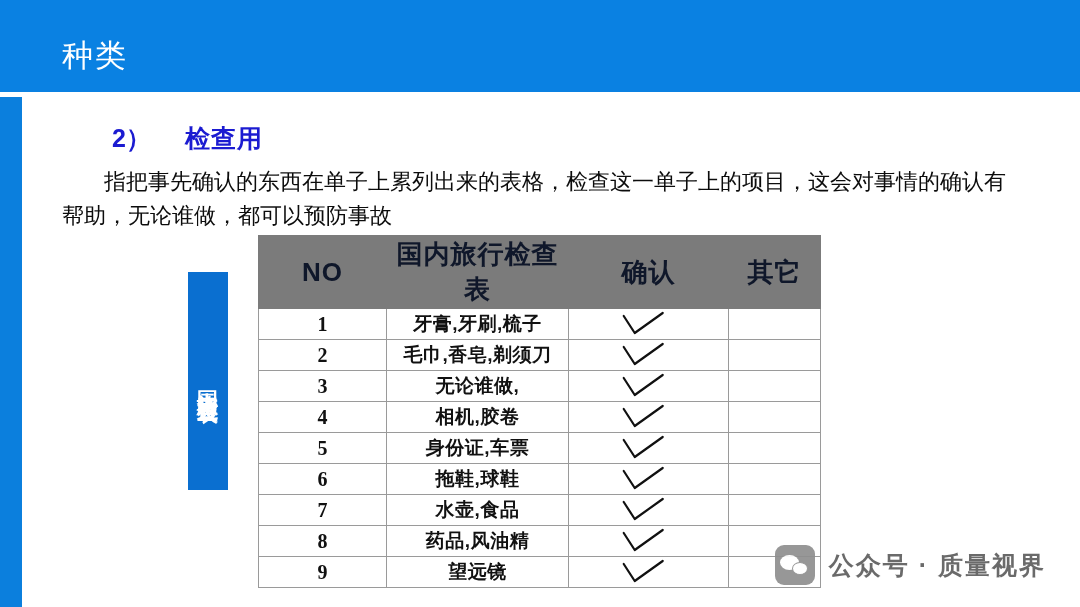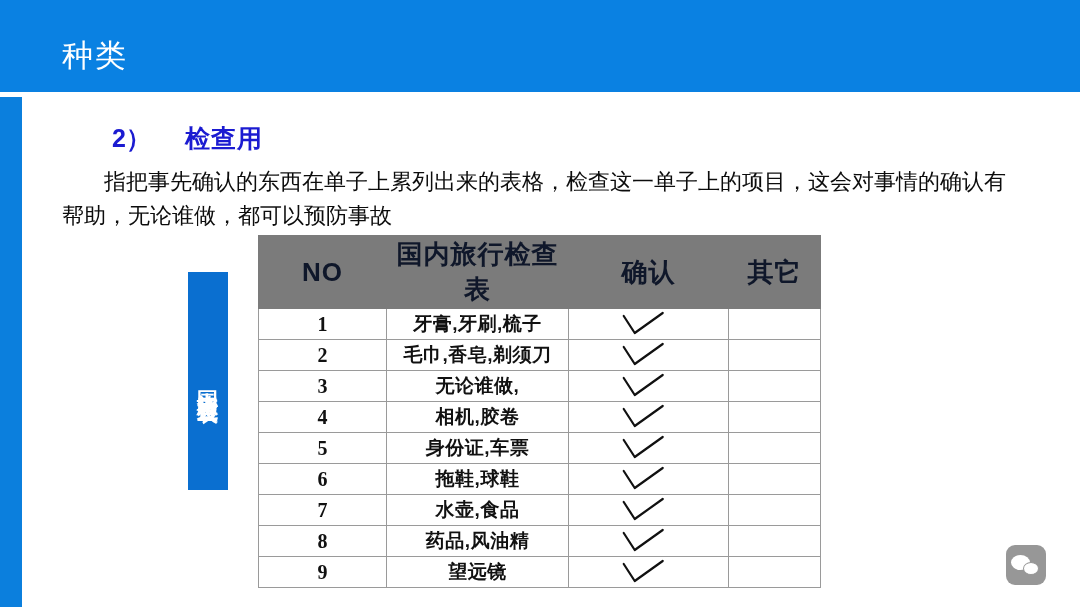--- a/index.html
+++ b/index.html
@@ -325,13 +325,14 @@
         </tr>
       </tbody>
   </table>
 </div>
 
 <div class="watermark">
   <div class="wechat-badge">
     <div class="b1"></div>
     <div class="b2"></div>
   </div>
+  <div class="watermark-text">公众号 · 质量视界</div>
 </div>
 
 </body></html>

